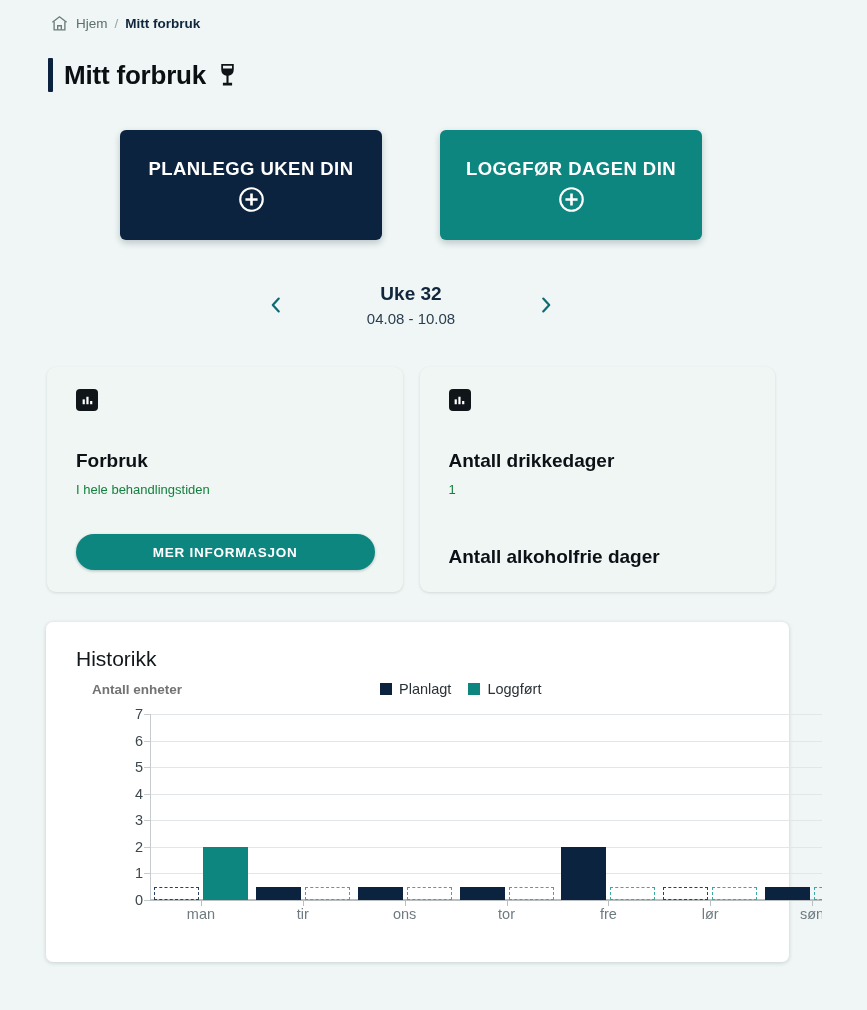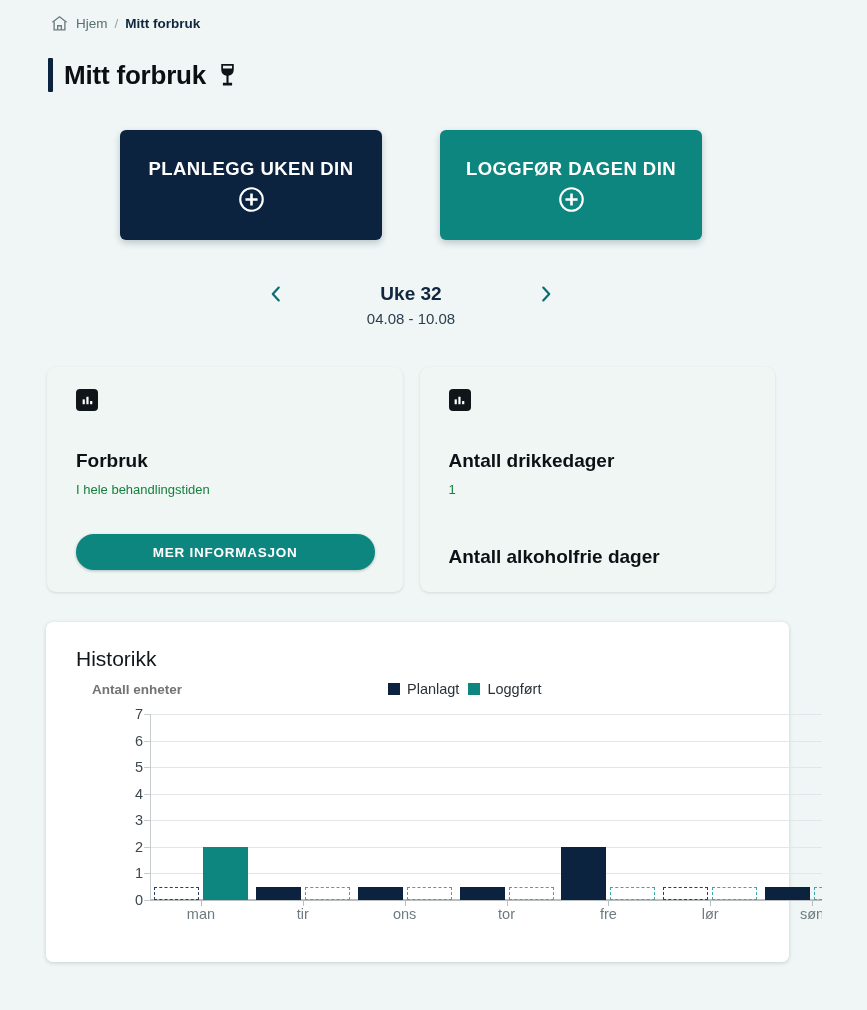--- a/index.html
+++ b/index.html
@@ -55,21 +55,21 @@
   .action-btn .lbl {
     font-size: 18.5px; font-weight: bold; letter-spacing: .45px;
     text-transform: uppercase;
   }
   .plus-icon { width: 27px; height: 27px; display: block; }
   .btn-plan { background: #0c2340; }
   .btn-log  { background: #0d8680; }
 
   
   .weeknav {
-    display: flex; justify-content: center;
+    display: flex; align-items: center; justify-content: center;
     gap: 42px; margin-top: 42px;
   }
   .wk-arrow {
     background: none; border: none; cursor: pointer;
     color: #0d6b74; width: 26px; height: 26px;
     display: flex; align-items: center; justify-content: center; padding: 0;
   }
   .wk-center { text-align: center; width: 160px; }
   .wk-title { font-size: 19px; font-weight: bold; color: #10263d; line-height: 24px; }
   .wk-range { font-size: 15px; color: #2b3d4f; line-height: 22px; margin-top: 2px; }
@@ -119,22 +119,22 @@
     font-size: 21px; color: #11171b; line-height: 28px;
     margin: 3px 0 0 14px;
   }
   .chart-top {
     display: flex; align-items: flex-start; margin-top: 9px; position: relative;
   }
   .y-axis-label {
     font-size: 13.5px; color: #737373; margin-left: 30px; font-weight: bold;
   }
   .legend {
-    position: absolute; left: 308px; top: -1px;
-    display: flex; gap: 9px; align-items: center; padding-left: 18px;
+    position: absolute; left: 300px; top: -1px;
+    display: flex; gap: 17px; align-items: center; padding-left: 18px;
   }
   .legend-item { display: flex; align-items: center; gap: 7px; }
   .legend-swatch { width: 12px; height: 12px; display: block; }
   .legend-text { font-size: 14.5px; color: #2b3237; }
 
   
   .plot-wrap { position: relative; margin: 9px 0 0 0; height: 225px; }
   .plot {
     position: absolute; left: 88px; top: 8px;
     width: 713px; height: 186px;

